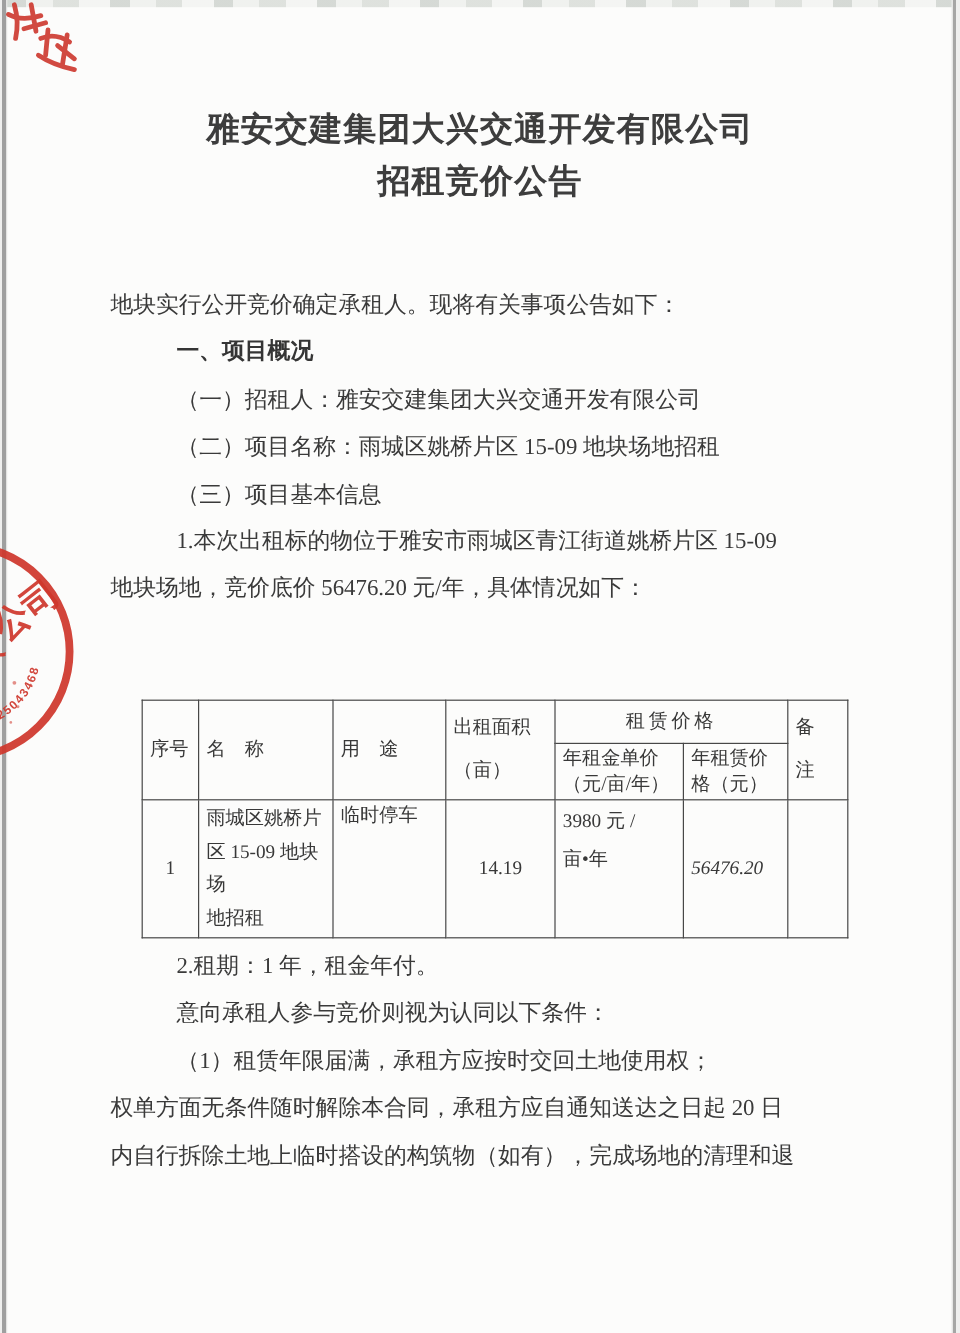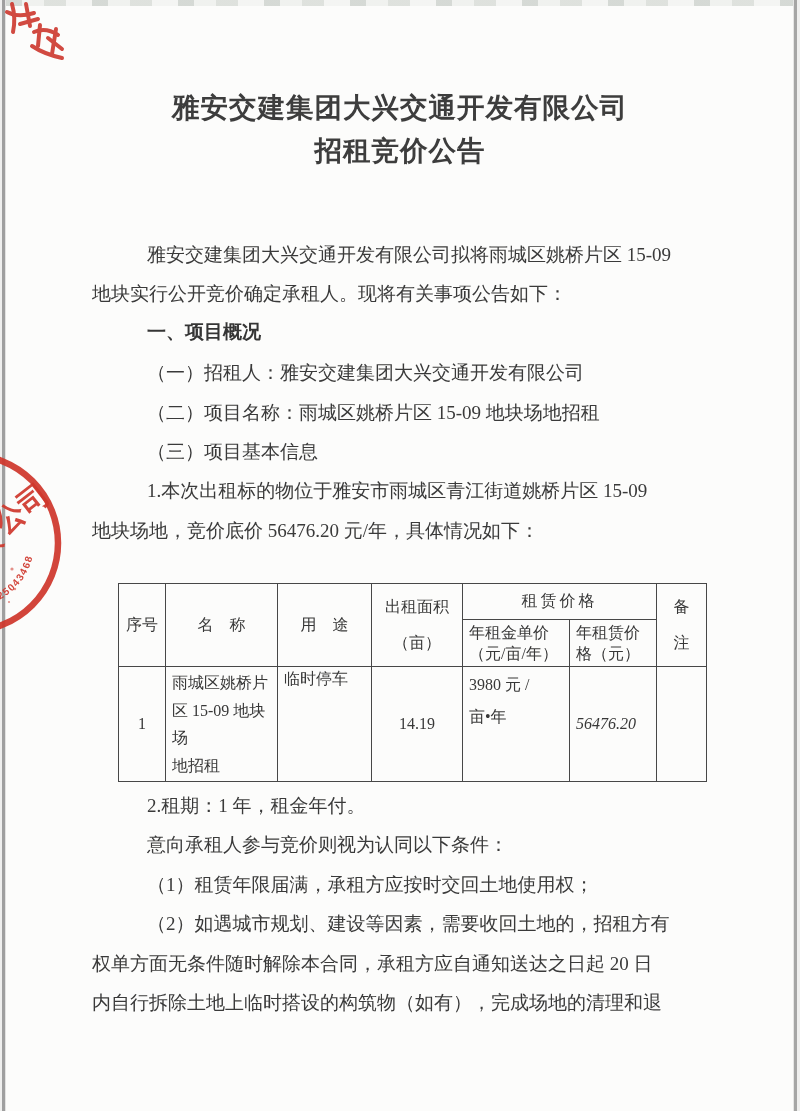--- a/index.html
+++ b/index.html
@@ -26,21 +26,21 @@
   .line{white-space:nowrap;}
   .indent{padding-left:55px;}
   .bold{font-weight:700;color:#353535;font-family:Liberation Mono, monospace;}
   
   .tablewrap{position:absolute;top:583px;left:118px;}
   table.doc{border-collapse:collapse;table-layout:fixed;width:588px;font-size:16px;color:#383838;}
   table.doc th,table.doc td{border:1px solid #474747;font-weight:400;padding:2px 6px;overflow:hidden;}
   tr.hrow1{height:36px;}
   tr.hrow2{height:44px;}
   tr.drow{height:99px;}
-  th.span2{text-align:center;vertical-align:middle;line-height:36px;}
+  th.span2{text-align:left;vertical-align:middle;line-height:36px;}
   th.grp{text-align:center;vertical-align:middle;letter-spacing:3px;}
   th.sub{text-align:left;vertical-align:middle;line-height:21px;padding-left:8px;margin-top:13px;}
   td.c-seq{text-align:center;vertical-align:middle;}
   td.c-name{text-align:left;vertical-align:top;padding-top:9px;padding-left:8px;line-height:27.5px;}
   td.c-use{text-align:left;vertical-align:top;padding-top:10px;padding-left:8px;}
   td.c-area{text-align:center;vertical-align:middle;}
   td.c-unit{text-align:left;vertical-align:top;padding-top:8px;padding-left:8px;line-height:32px;}
   td.c-annual{text-align:left;vertical-align:middle;padding-left:10px;font-style:italic;}
   
   .corner-stamp{position:absolute;left:3px;top:1px;}
@@ -85,21 +85,20 @@
       <circle cx="9" cy="155" r="1.1"></circle>
     </g>
   </svg>
 
   <div class="title-block">
     <div class="line">雅安交建集团大兴交通开发有限公司</div>
     <div class="line">招租竞价公告</div>
   </div>
 
   <div class="textblock tb-upper">
-    <div class="line indent">雅安交建集团大兴交通开发有限公司拟将雨城区姚桥片区 15-09</div>
     <div class="line">地块实行公开竞价确定承租人。现将有关事项公告如下：</div>
     <div class="line indent bold">一、项目概况</div>
     <div class="line indent">（一）招租人：雅安交建集团大兴交通开发有限公司</div>
     <div class="line indent">（二）项目名称：雨城区姚桥片区 15-09 地块场地招租</div>
     <div class="line indent">（三）项目基本信息</div>
     <div class="line indent">1.本次出租标的物位于雅安市雨城区青江街道姚桥片区 15-09</div>
     <div class="line">地块场地，竞价底价 56476.20 元/年，具体情况如下：</div>
   </div>
 
   <div class="tablewrap">
@@ -152,18 +151,17 @@
         <td></td>
       </tr>
     </tbody>
       </table>
   </div>
 
   <div class="textblock tb-lower">
     <div class="line indent">2.租期：1 年，租金年付。</div>
     <div class="line indent">意向承租人参与竞价则视为认同以下条件：</div>
     <div class="line indent">（1）租赁年限届满，承租方应按时交回土地使用权；</div>
-    <div class="line indent">（2）如遇城市规划、建设等因素，需要收回土地的，招租方有</div>
     <div class="line">权单方面无条件随时解除本合同，承租方应自通知送达之日起 20 日</div>
     <div class="line">内自行拆除土地上临时搭设的构筑物（如有），完成场地的清理和退</div>
   </div>
 
 </div>
 
 </body></html>

